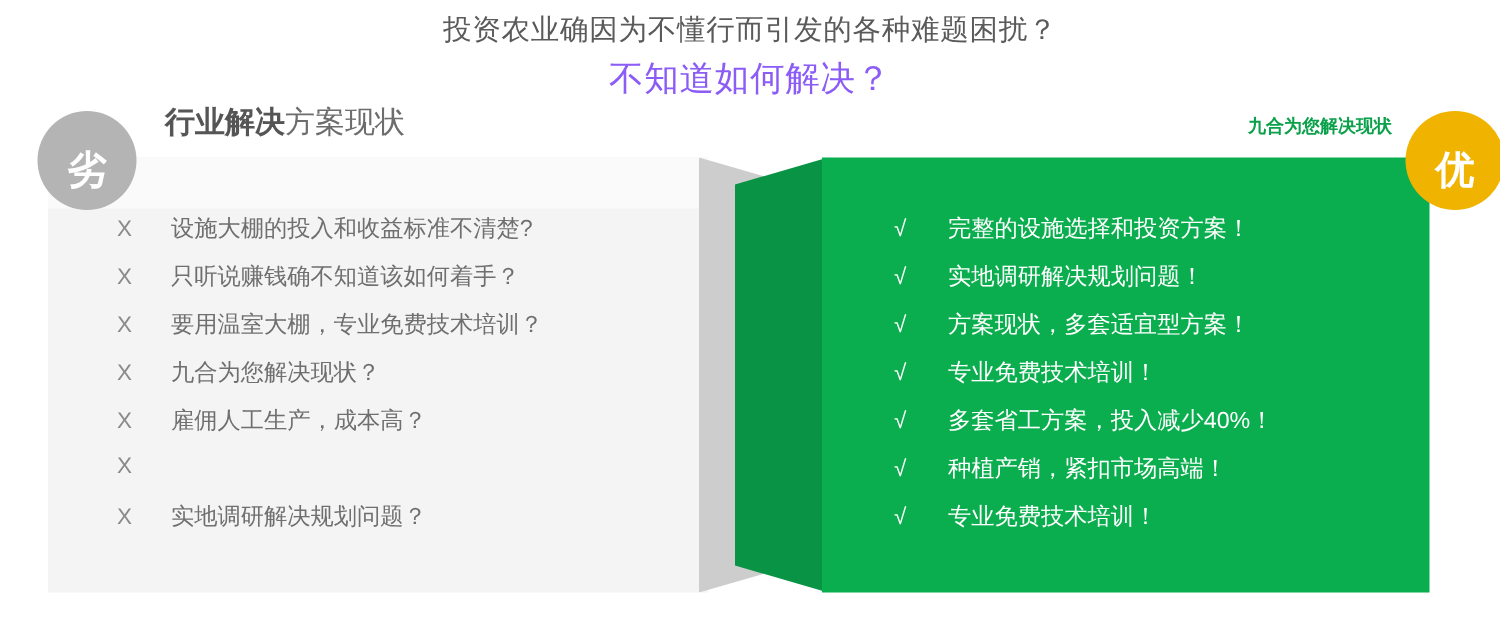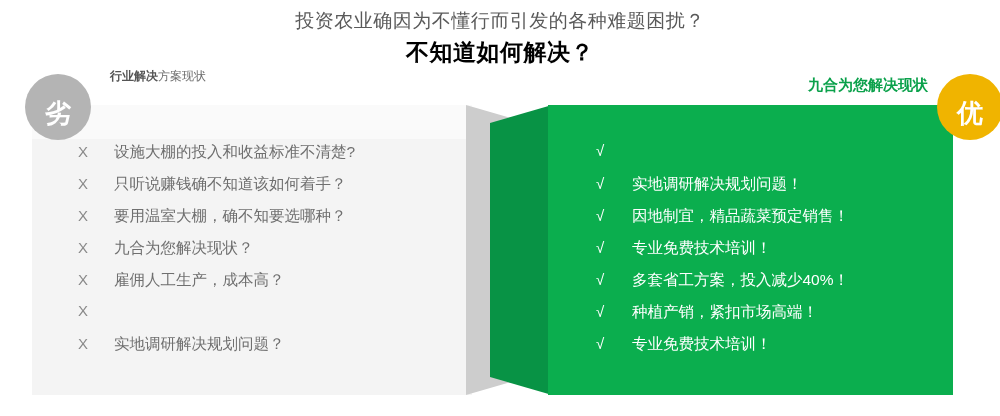--- a/index.html
+++ b/index.html
@@ -31,22 +31,22 @@
   .headline-line1 {
     font-size: 19px;
     line-height: 26px;
     color: #5a5a5a;
     letter-spacing: 0.5px;
     font-weight: normal;
   }
   .headline-line2 {
     font-size: 23px;
     line-height: 32px;
-    color: #000000;
-    font-weight: bold;
+    color: #8b5cf6;
+    font-weight: normal;
     letter-spacing: 0.5px;
     margin-top: 2px;
   }
 
   
   .panel-gray {
     position: absolute;
     left: 32px;
     top: 105px;
     width: 440px;
@@ -92,33 +92,33 @@
     width: 405px;
     height: 290px;
     background: #0BAE4E;
   }
 
   
   .title-left {
     position: absolute;
     left: 110px;
     top: 68px;
-    font-size: 12px;
+    font-size: 20px;
     color: #6d6d6d;
     white-space: nowrap;
   }
   .title-left b {
     color: #555555;
     font-weight: bold;
   }
   .title-right {
     position: absolute;
     right: 72px;
     top: 76px;
-    font-size: 15px;
+    font-size: 12px;
     color: #0BA14B;
     font-weight: bold;
     white-space: nowrap;
   }
 
   
   .badge {
     position: absolute;
     border-radius: 50%;
     color: #ffffff;
@@ -205,21 +205,21 @@
     <li>
         <span class="mark">X</span>
         <span>设施大棚的投入和收益标准不清楚?</span>
       </li>
     <li>
         <span class="mark">X</span>
         <span>只听说赚钱确不知道该如何着手？</span>
       </li>
     <li>
         <span class="mark">X</span>
-        <span>要用温室大棚，确不知要选哪种？</span>
+        <span>要用温室大棚，专业免费技术培训？</span>
       </li>
     <li>
         <span class="mark">X</span>
         <span>九合为您解决现状？</span>
       </li>
     <li>
         <span class="mark">X</span>
         <span>雇佣人工生产，成本高？</span>
       </li>
     <li>
@@ -227,28 +227,29 @@
       </li>
     <li>
         <span class="mark">X</span>
         <span>实地调研解决规划问题？</span>
       </li>
   </ul>
 
   <ul class="list list-right">
     <li>
         <span class="mark">√</span>
+        <span>完整的设施选择和投资方案！</span>
       </li>
     <li>
         <span class="mark">√</span>
         <span>实地调研解决规划问题！</span>
       </li>
     <li>
         <span class="mark">√</span>
-        <span>因地制宜，精品蔬菜预定销售！</span>
+        <span>方案现状，多套适宜型方案！</span>
       </li>
     <li>
         <span class="mark">√</span>
         <span>专业免费技术培训！</span>
       </li>
     <li>
         <span class="mark">√</span>
         <span>多套省工方案，投入减少40%！</span>
       </li>
     <li>

